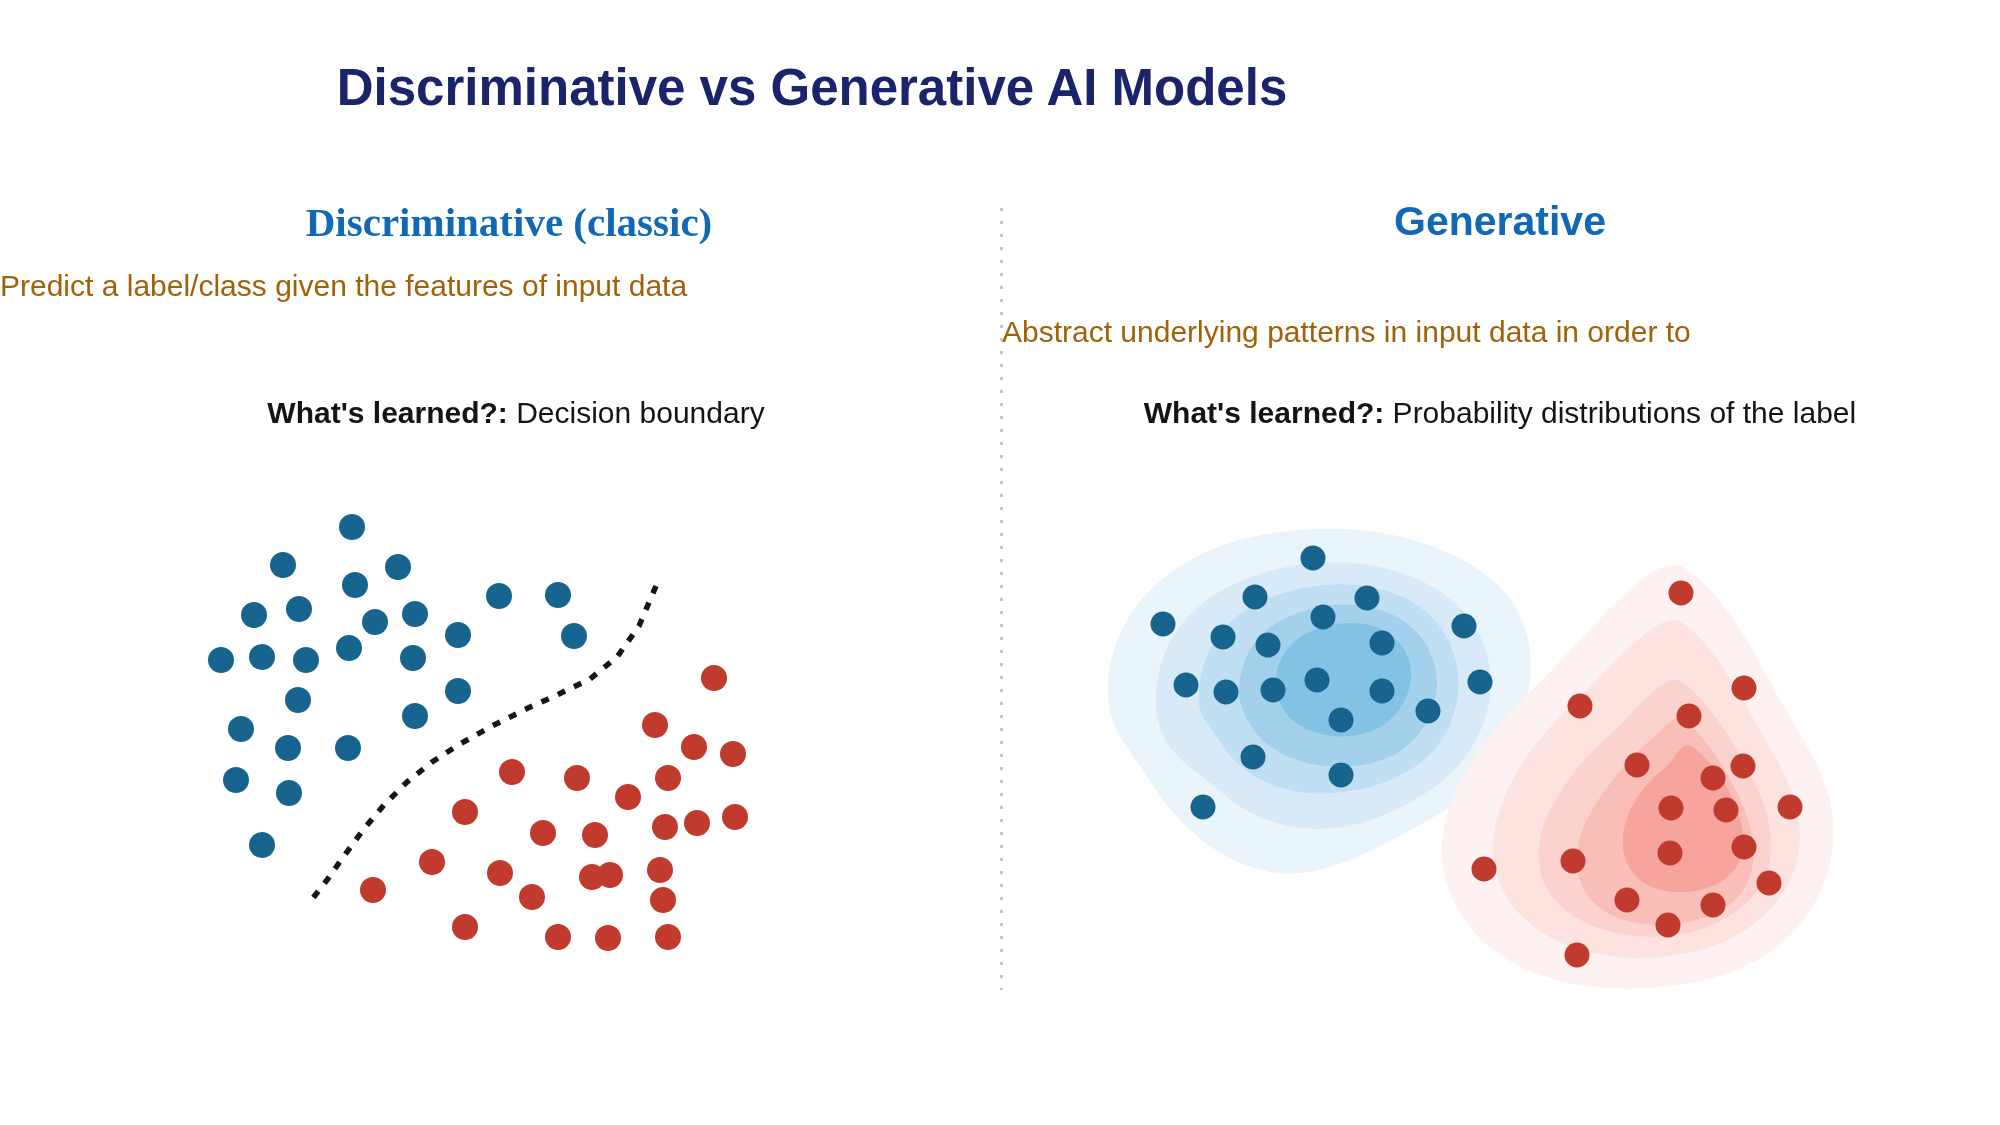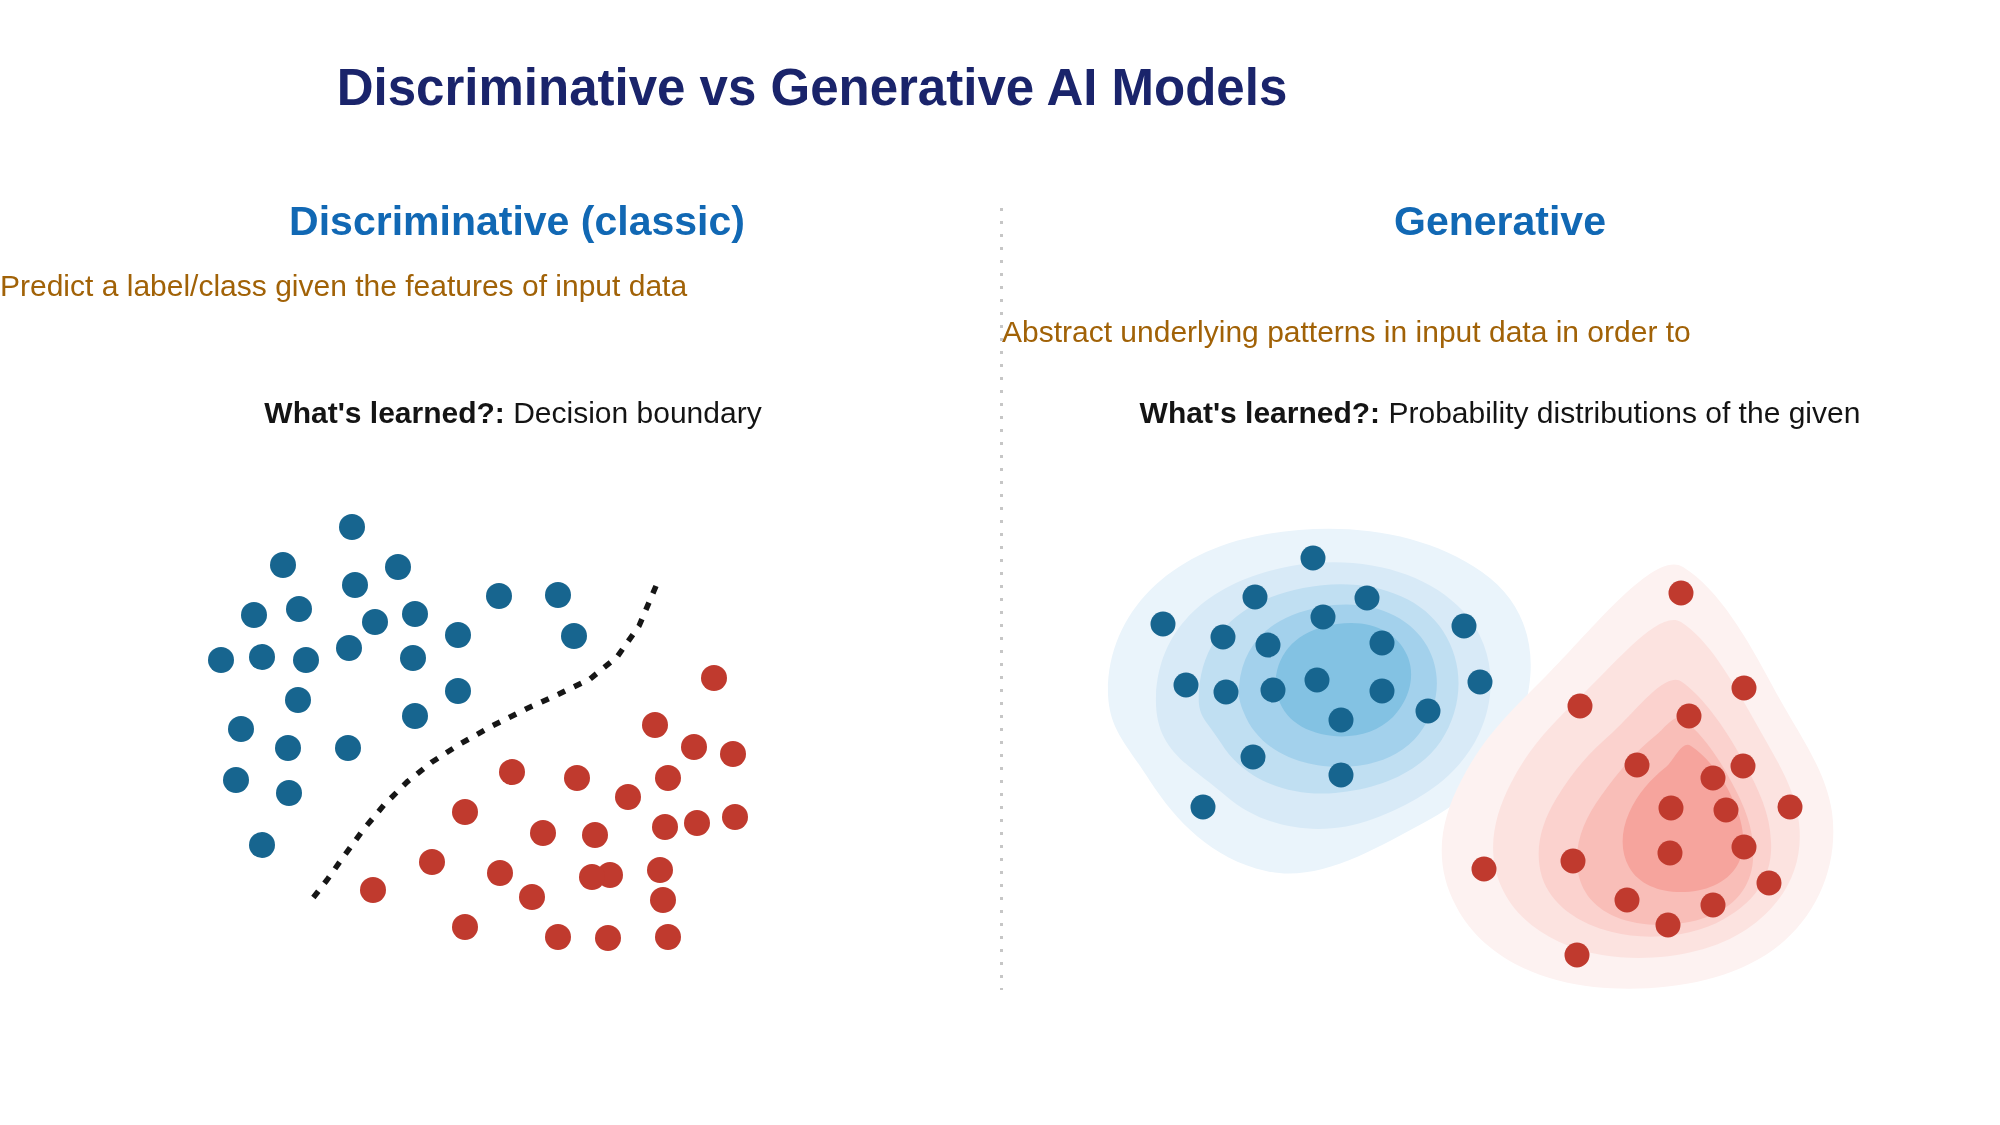--- a/index.html
+++ b/index.html
@@ -16,36 +16,36 @@
     font-size:51px;font-weight:bold;
     color:#1a246b;
     letter-spacing:0px;
   }
   .col-heading{
     position:absolute;top:198px;
     text-align:center;
     font-size:41px;font-weight:bold;
     color:#1168b4;
   }
-  .col-heading.left{left:16px;width:1002px;}
+  .col-heading.left{left:8px;width:1002px;font-family:Liberation Serif, serif;}
   .col-heading.right{left:1002px;width:996px;}
   .col-desc{
     position:absolute;top:267px;
     font-size:30px;line-height:37px;
     color:#a16207;
   }
   .col-desc.left{left:0;width:1002px;}
   .col-desc.right{left:1002px;width:996px;margin-top:46px;}
   .learned-line{
     position:absolute;top:396px;
     text-align:center;
     font-size:30px;
     color:#141414;
   }
-  .learned-line.left{left:12px;width:1002px;}
+  .learned-line.left{left:0;width:1002px;padding-left:15px;}
   .learned-line.right{left:1002px;width:996px;}
   .learned-label{font-weight:bold;}
   .divider{
     position:absolute;
     left:1000px;top:208px;
     width:3px;height:782px;
     background:repeating-linear-gradient(to bottom,#c6c6c6 0 3px,transparent 3px 13px);
   }
   .plot-svg{position:absolute;display:block;}
   #left-plot{left:170px;top:490px;width:640px;height:510px;}
@@ -65,21 +65,21 @@
     <div>Predict a label/class given the features of input data</div>
   </div>
   <div class="col-desc right">
     <div>Abstract underlying patterns in input data in order to</div>
   </div>
 
   <div class="learned-line left">
     <span class="learned-label">What's learned?:</span><span> Decision boundary</span>
   </div>
   <div class="learned-line right">
-    <span class="learned-label">What's learned?:</span><span> Probability distributions of the given</span>
+    <span class="learned-label">What's learned?:</span><span> Probability distributions of the label</span>
   </div>
 
   <div class="divider"></div>
 
   <svg id="left-plot" class="plot-svg" viewBox="0 0 640 510">
     <path id="boundary-path" fill="none" d="M 486 96 L 469 136 L 447 167 L 420 189 L 389 204 L 356 219 L 322 236 L 290 254 L 262 272 L 237 292 L 214 315 L 193 340 L 174 366 L 157 390 L 143 408" stroke="#161616" stroke-width="5.5" stroke-dasharray="8 10" stroke-linejoin="round"></path>
     <g id="left-blue-group">
         <circle cx="182" cy="37" r="13" fill="#17658f"></circle>
         <circle cx="113" cy="75" r="13" fill="#17658f"></circle>
         <circle cx="228" cy="77" r="13" fill="#17658f"></circle>

